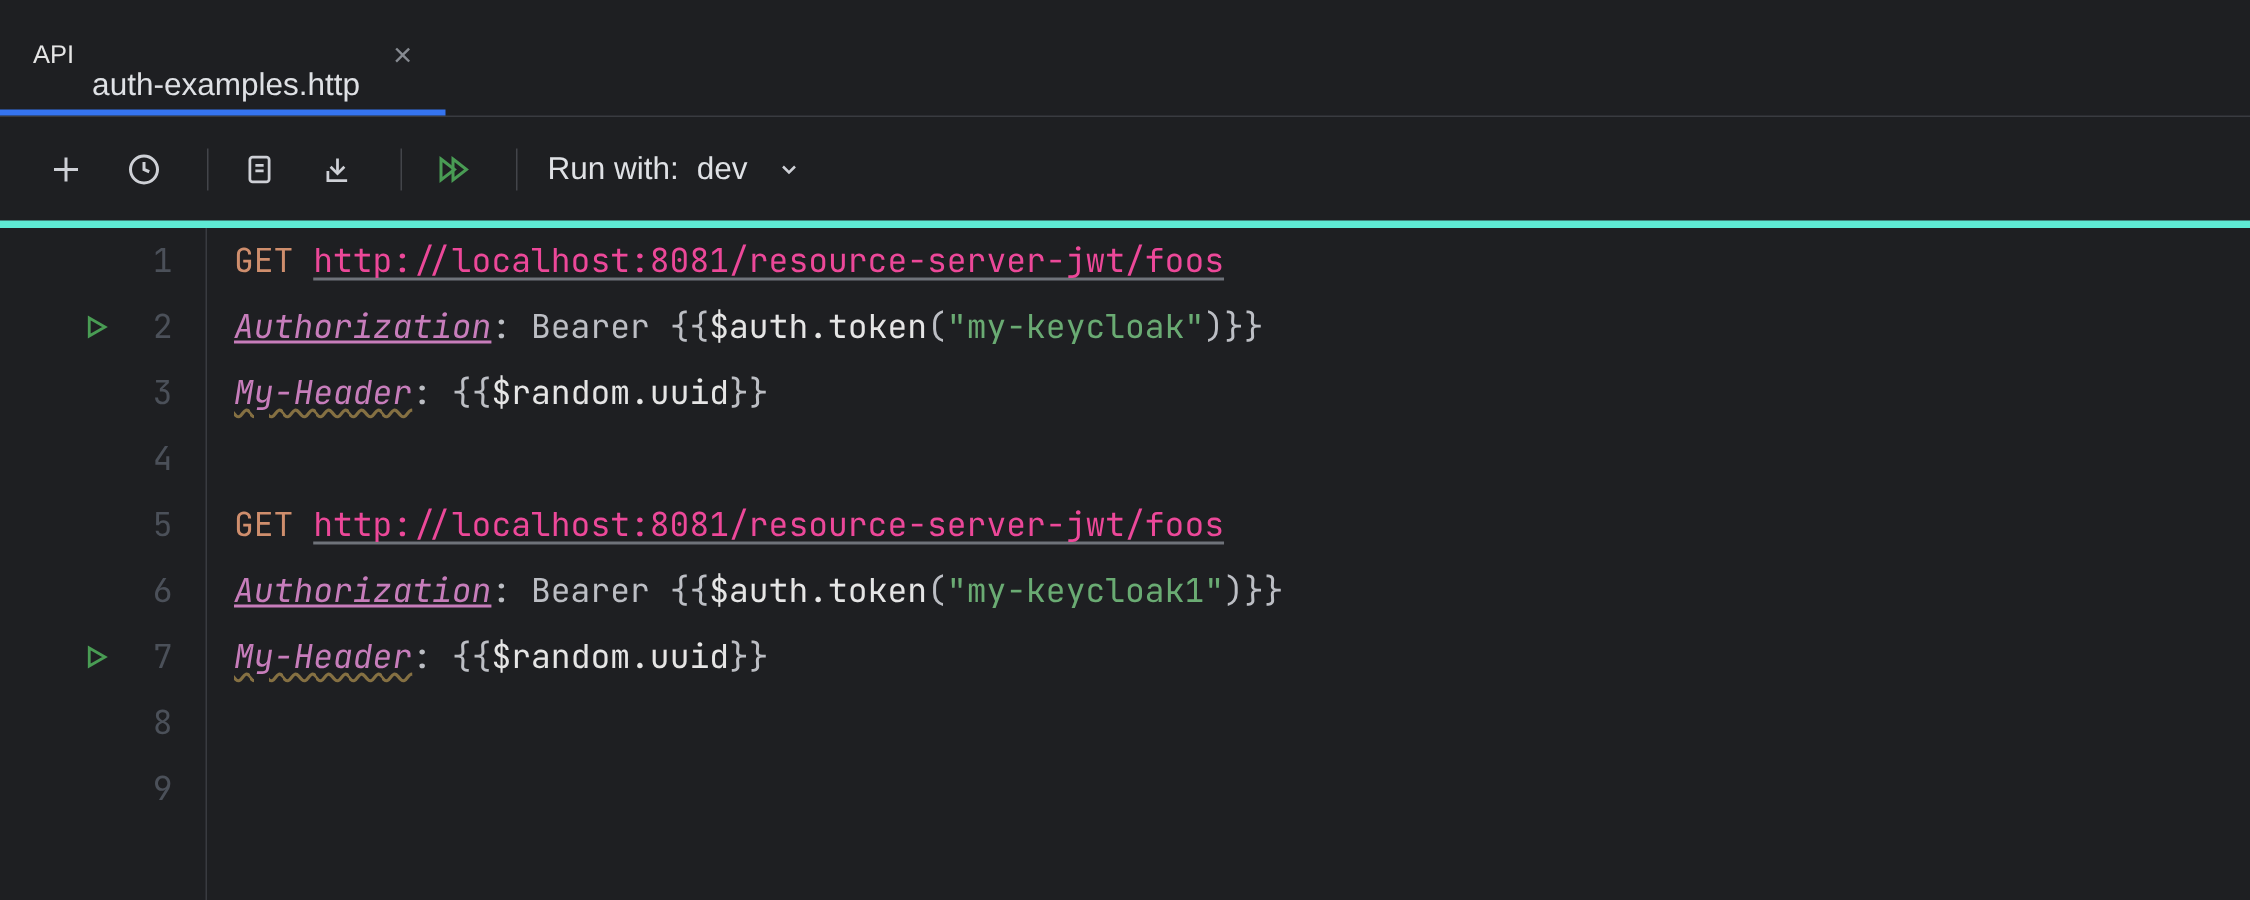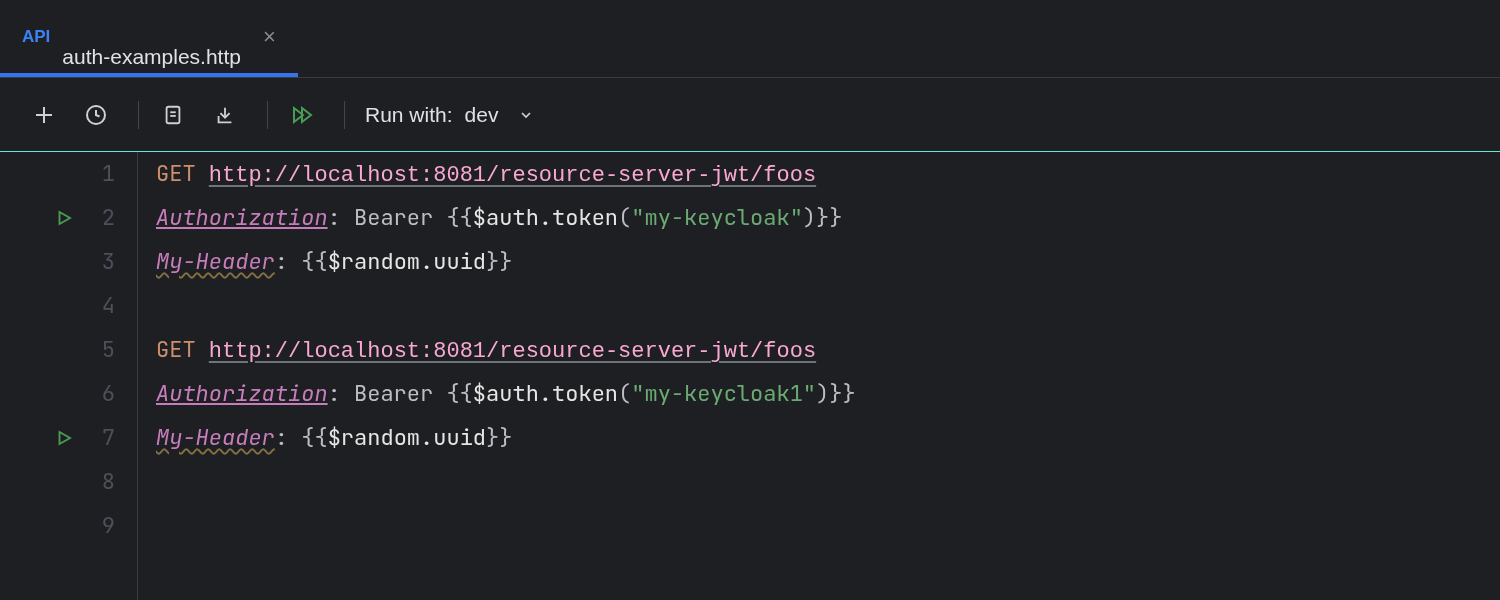--- a/index.html
+++ b/index.html
@@ -21,43 +21,43 @@
     .tab {
       display: flex;
       align-items: center;
       gap: 12px;
       padding: 0 22px;
       height: 100%;
       border-bottom: 4px solid #3574f0;
       position: relative;
     }
     .tab-badge {
-      color: #3b82f6;
-      font-weight: 700;
+      color: #e5e5e5;
+      font-weight: 400;
       font-size: 17px;
     }
     .tab-name {
       color: #dfe1e5;
       font-size: 21px;
       margin-top: 40px;
     }
     .tab-close {
       color: #868a91;
       font-size: 22px;
       margin-left: 10px;
       cursor: pointer;
       line-height: 1;
     }
     .toolbar {
       display: flex;
       align-items: center;
       height: 74px;
       padding: 0 22px;
       gap: 0;
-      border-bottom: 1px solid #5eead4;
+      border-bottom: 5px solid #5eead4;
     }
     .tool-btn {
       width: 44px;
       height: 44px;
       display: flex;
       align-items: center;
       justify-content: center;
       color: #ced0d6;
       cursor: pointer;
       margin-right: 8px;
@@ -111,21 +111,21 @@
     }
     .ln { min-width: 24px; text-align: right; }
     .code {
       padding-left: 18px;
       padding-top: 0;
     }
     .code-line { height: 44px; white-space: pre; }
     .comment-hash { color: #808080; }
     .section-name { color: #d4b35c; }
     .method { color: #cf8e6d; }
-    .url { color: #f9a8d4; text-decoration: underline; text-decoration-color: #6f737a; text-underline-offset: 4px; font-family: Liberation Mono, monospace; }
+    .url { color: #ec4899; text-decoration: underline; text-decoration-color: #6f737a; text-underline-offset: 4px; }
     .header-name { color: #c77dbb; font-style: italic; text-decoration: underline; }
     .header-name.squiggle { text-decoration: underline wavy #857042; text-decoration-thickness: 1.5px; text-underline-offset: 3px; text-align: center; }
     .colon { color: #bcbec4; }
     .header-val { color: #bcbec4; }
     .brace { color: #bcbec4; }
     .expr { color: #e5e5e5; }
     .paren { color: #bcbec4; }
     .str { color: #6aab73; }
   </style>
 </head>

